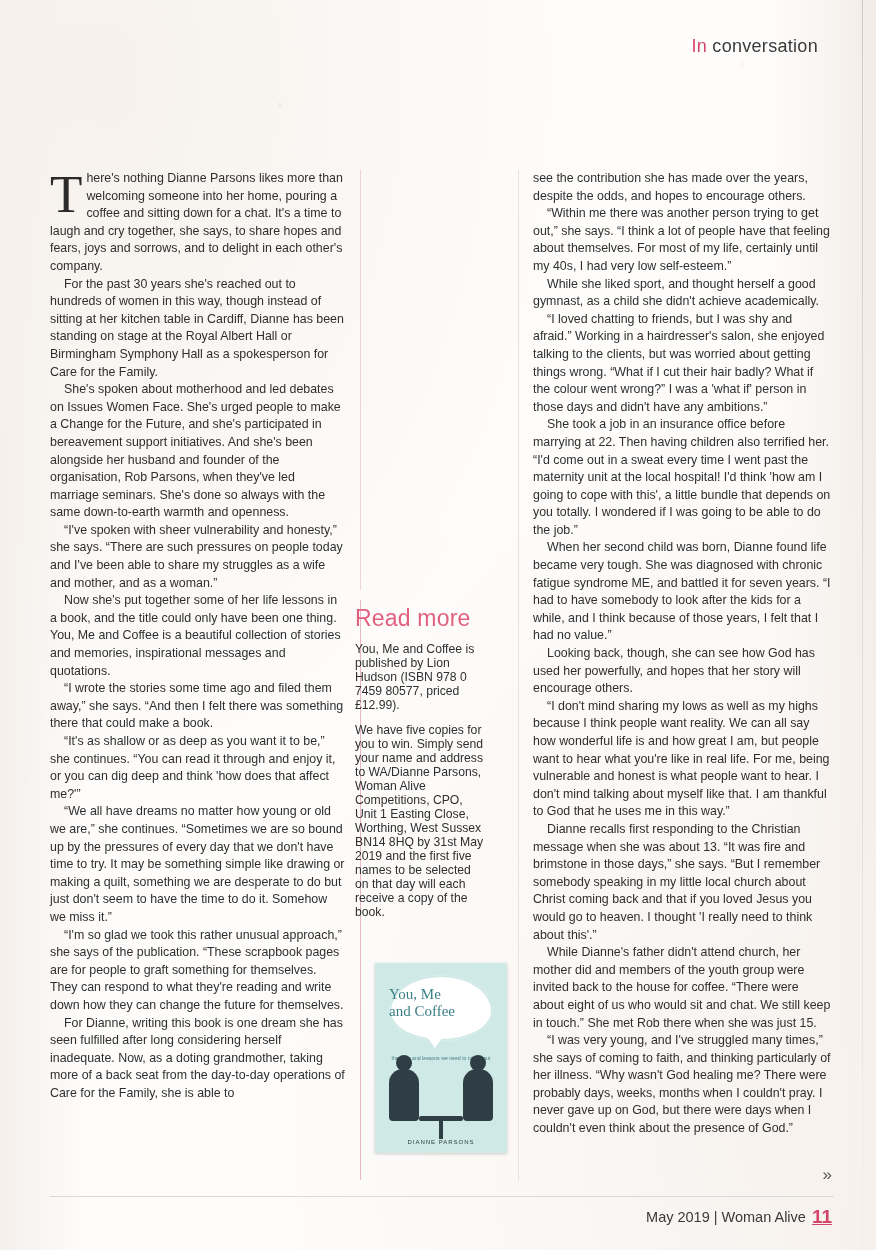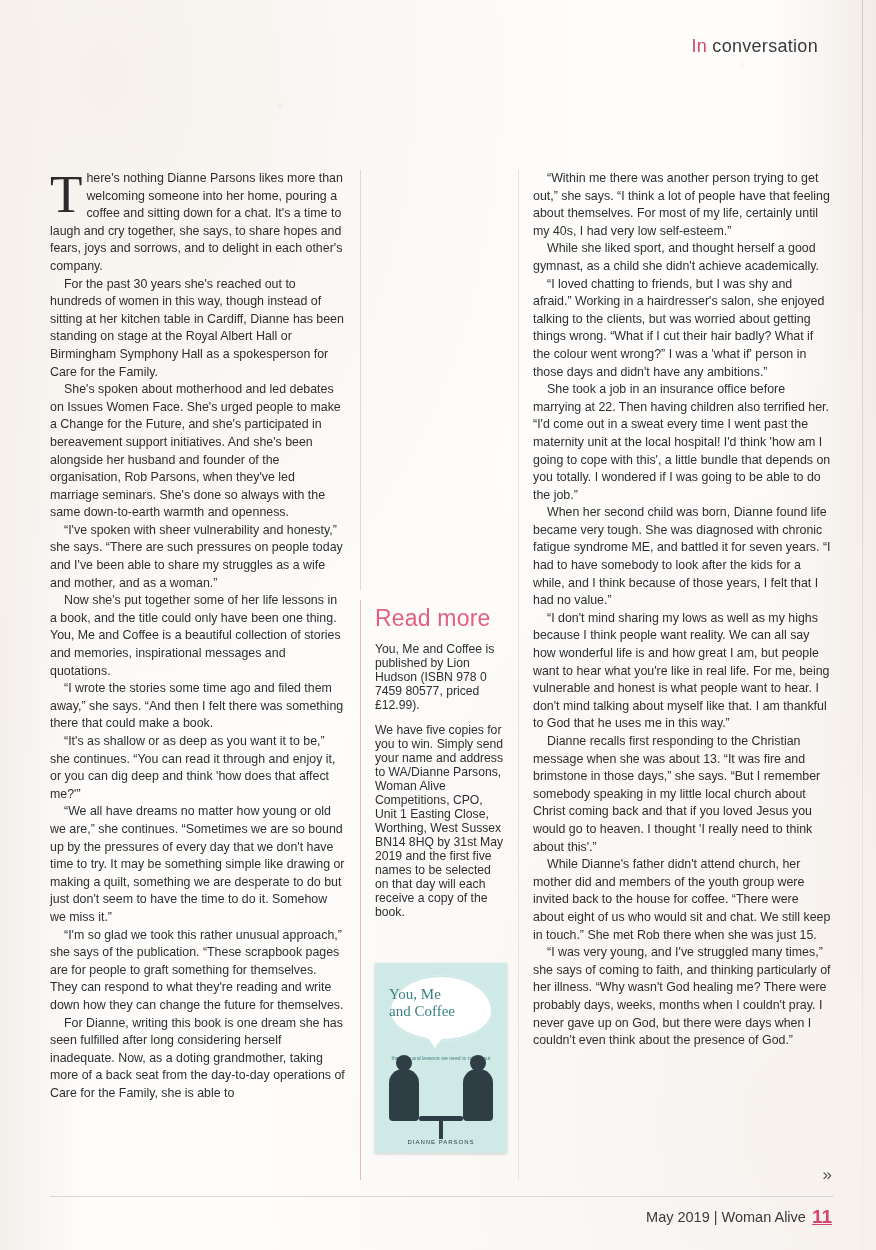--- a/index.html
+++ b/index.html
@@ -115,21 +115,21 @@
     left: 518px;
     top: 170px;
     width: 1px;
     height: 1010px;
     background: #e3e3e3;
   }
 
   
   .readmore {
     position: absolute;
-    left: 375px;
+    left: 355px;
     top: 605px;
     width: 130px;
   }
   .readmore h2 {
     margin: 0 0 10px 0;
     font-size: 23px;
     font-weight: normal;
     color: #e1607f;
     letter-spacing: .2px;
   }
@@ -331,25 +331,27 @@
     <div class="sub">the lives and lessons we need to talk about</div>
     <div class="scene">
       <div class="fig l"></div>
       <div class="fig r"></div>
       <div class="table"></div>
     </div>
     <div class="author">DIANNE PARSONS</div>
   </div>
 
   <div class="col col-right">
+    <p class="first"><span>see the contribution she has made over the years, despite the odds, and hopes to encourage others.</span></p>
     <p><span>“Within me there was another person trying to get out,” she says. “I think a lot of people have that feeling about themselves. For most of my life, certainly until my 40s, I had very low self-esteem.”</span></p>
     <p><span>While she liked sport, and thought herself a good gymnast, as a child she didn't achieve academically.</span></p>
     <p><span>“I loved chatting to friends, but I was shy and afraid.” Working in a hairdresser's salon, she enjoyed talking to the clients, but was worried about getting things wrong. “What if I cut their hair badly? What if the colour went wrong?” I was a 'what if' person in those days and didn't have any ambitions.”</span></p>
     <p><span>She took a job in an insurance office before marrying at 22. Then having children also terrified her. “I'd come out in a sweat every time I went past the maternity unit at the local hospital! I'd think 'how am I going to cope with this', a little bundle that depends on you totally. I wondered if I was going to be able to do the job.”</span></p>
     <p><span>When her second child was born, Dianne found life became very tough. She was diagnosed with chronic fatigue syndrome ME, and battled it for seven years. “I had to have somebody to look after the kids for a while, and I think because of those years, I felt that I had no value.”</span></p>
+    <p><span>Looking back, though, she can see how God has used her powerfully, and hopes that her story will encourage others.</span></p>
     <p><span>“I don't mind sharing my lows as well as my highs because I think people want reality. We can all say how wonderful life is and how great I am, but people want to hear what you're like in real life. For me, being vulnerable and honest is what people want to hear. I don't mind talking about myself like that. I am thankful to God that he uses me in this way.”</span></p>
     <p><span>Dianne recalls first responding to the Christian message when she was about 13. “It was fire and brimstone in those days,” she says. “But I remember somebody speaking in my little local church about Christ coming back and that if you loved Jesus you would go to heaven. I thought 'I really need to think about this'.”</span></p>
     <p><span>While Dianne's father didn't attend church, her mother did and members of the youth group were invited back to the house for coffee. “There were about eight of us who would sit and chat. We still keep in touch.” She met Rob there when she was just 15.</span></p>
     <p><span>“I was very young, and I've struggled many times,” she says of coming to faith, and thinking particularly of her illness. “Why wasn't God healing me? There were probably days, weeks, months when I couldn't pray. I never gave up on God, but there were days when I couldn't even think about the presence of God.”</span></p>
   </div>
 
   <div class="contarrow">»</div>
 
   <div class="footer-rule"></div>
   <div class="footer">

